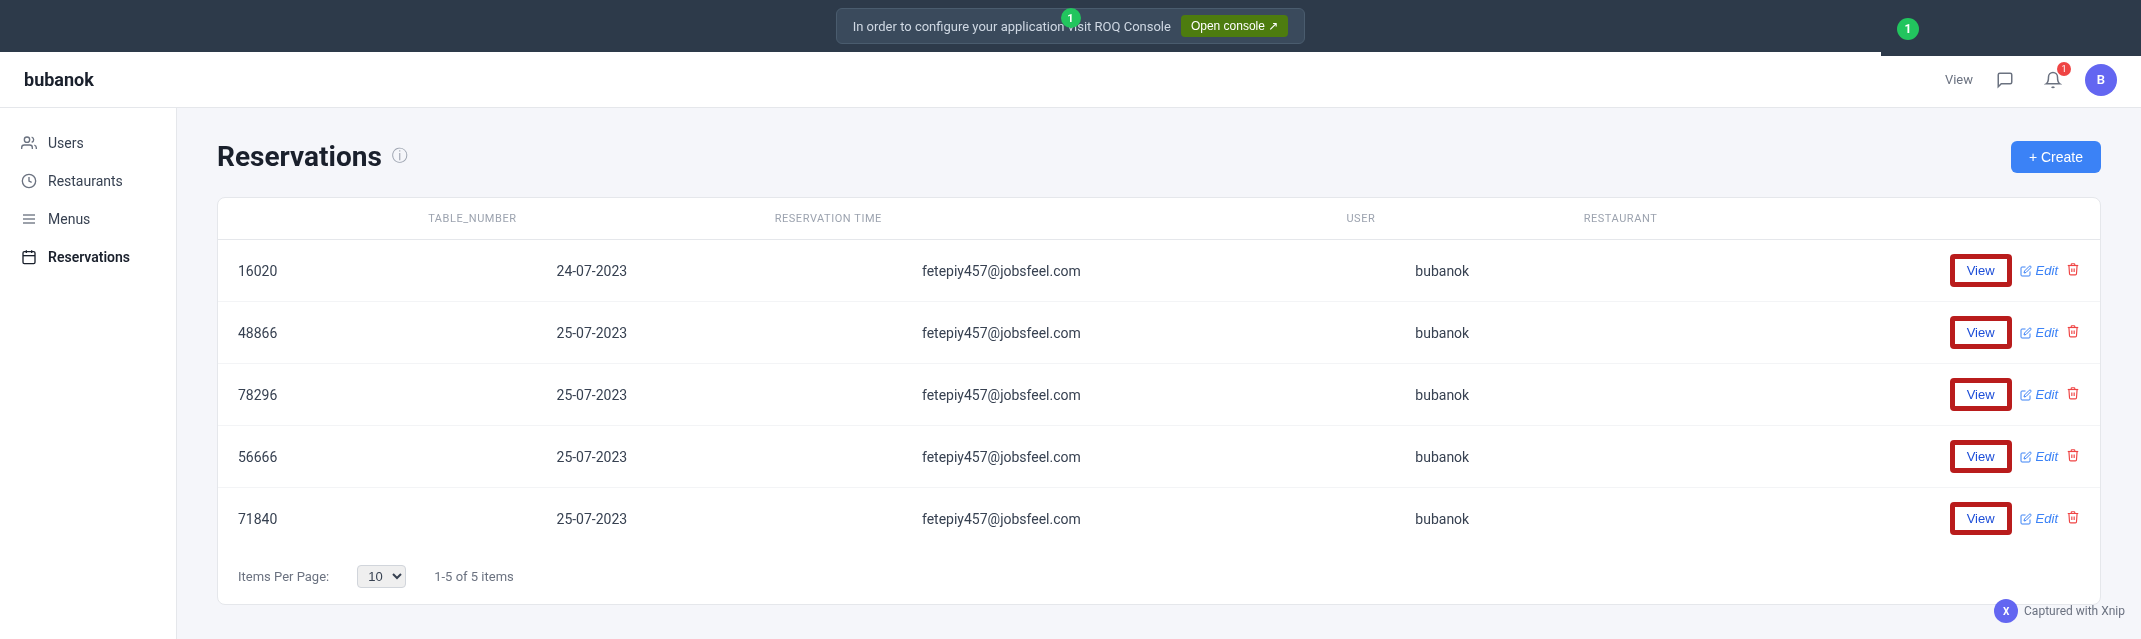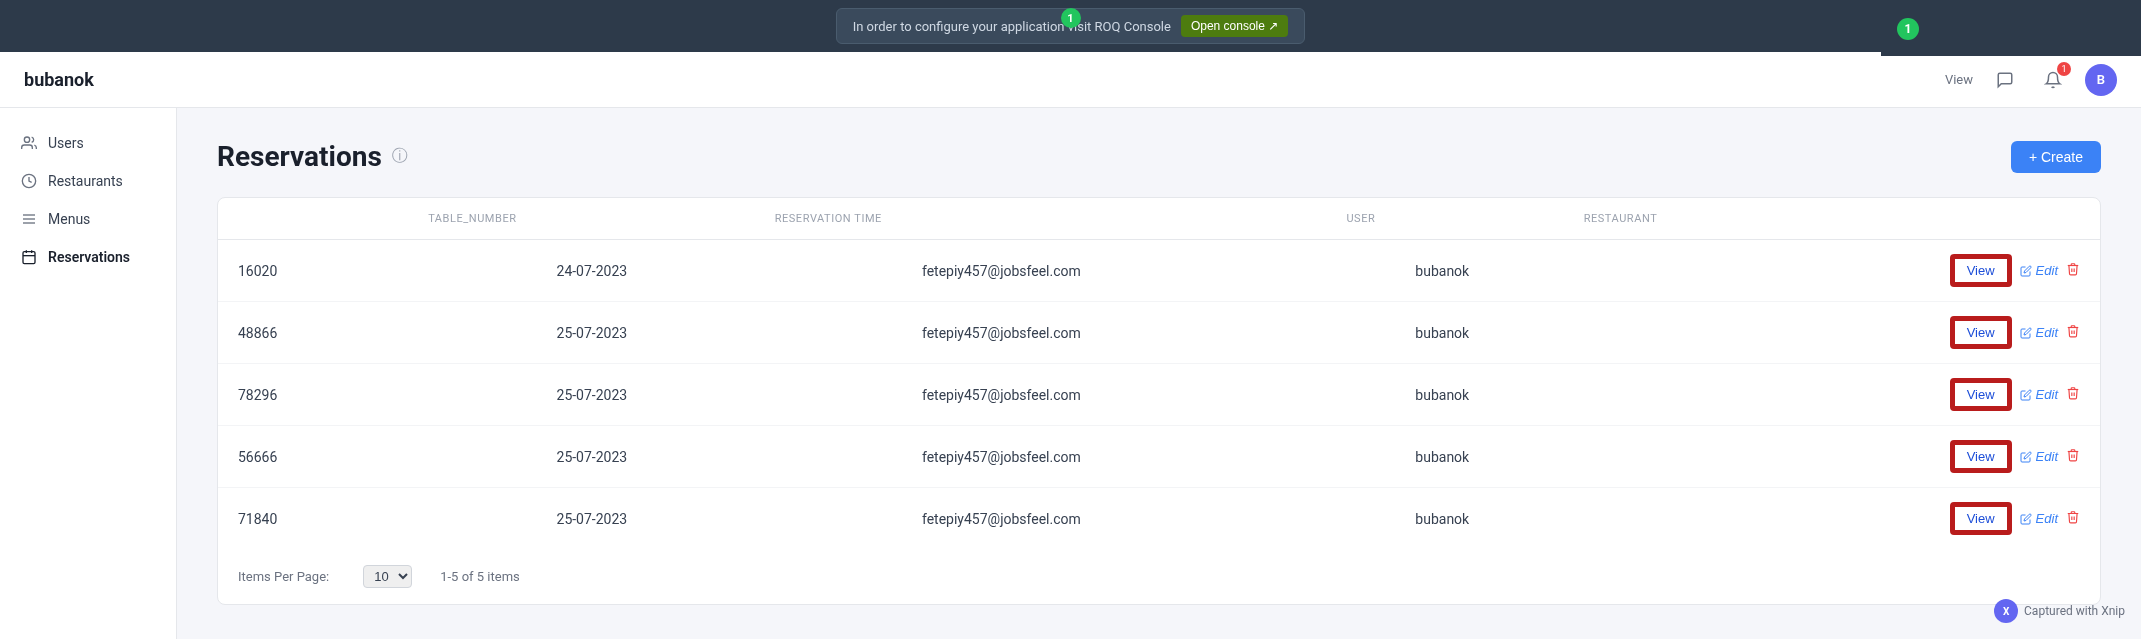--- a/index.html
+++ b/index.html
@@ -308,21 +308,20 @@
       align-items: center;
       gap: 28px;
       padding: 16px 20px;
       font-size: 13px;
       color: #6b7280;
     }
     .per-page-select {
       display: flex;
       align-items: center;
       gap: 6px;
-      margin-left: 6px;
     }
     .per-page-select select {
       border: 1px solid #d1d5db;
       border-radius: 4px;
       padding: 2px 6px;
       font-size: 13px;
       color: #374151;
       cursor: pointer;
     }
 

